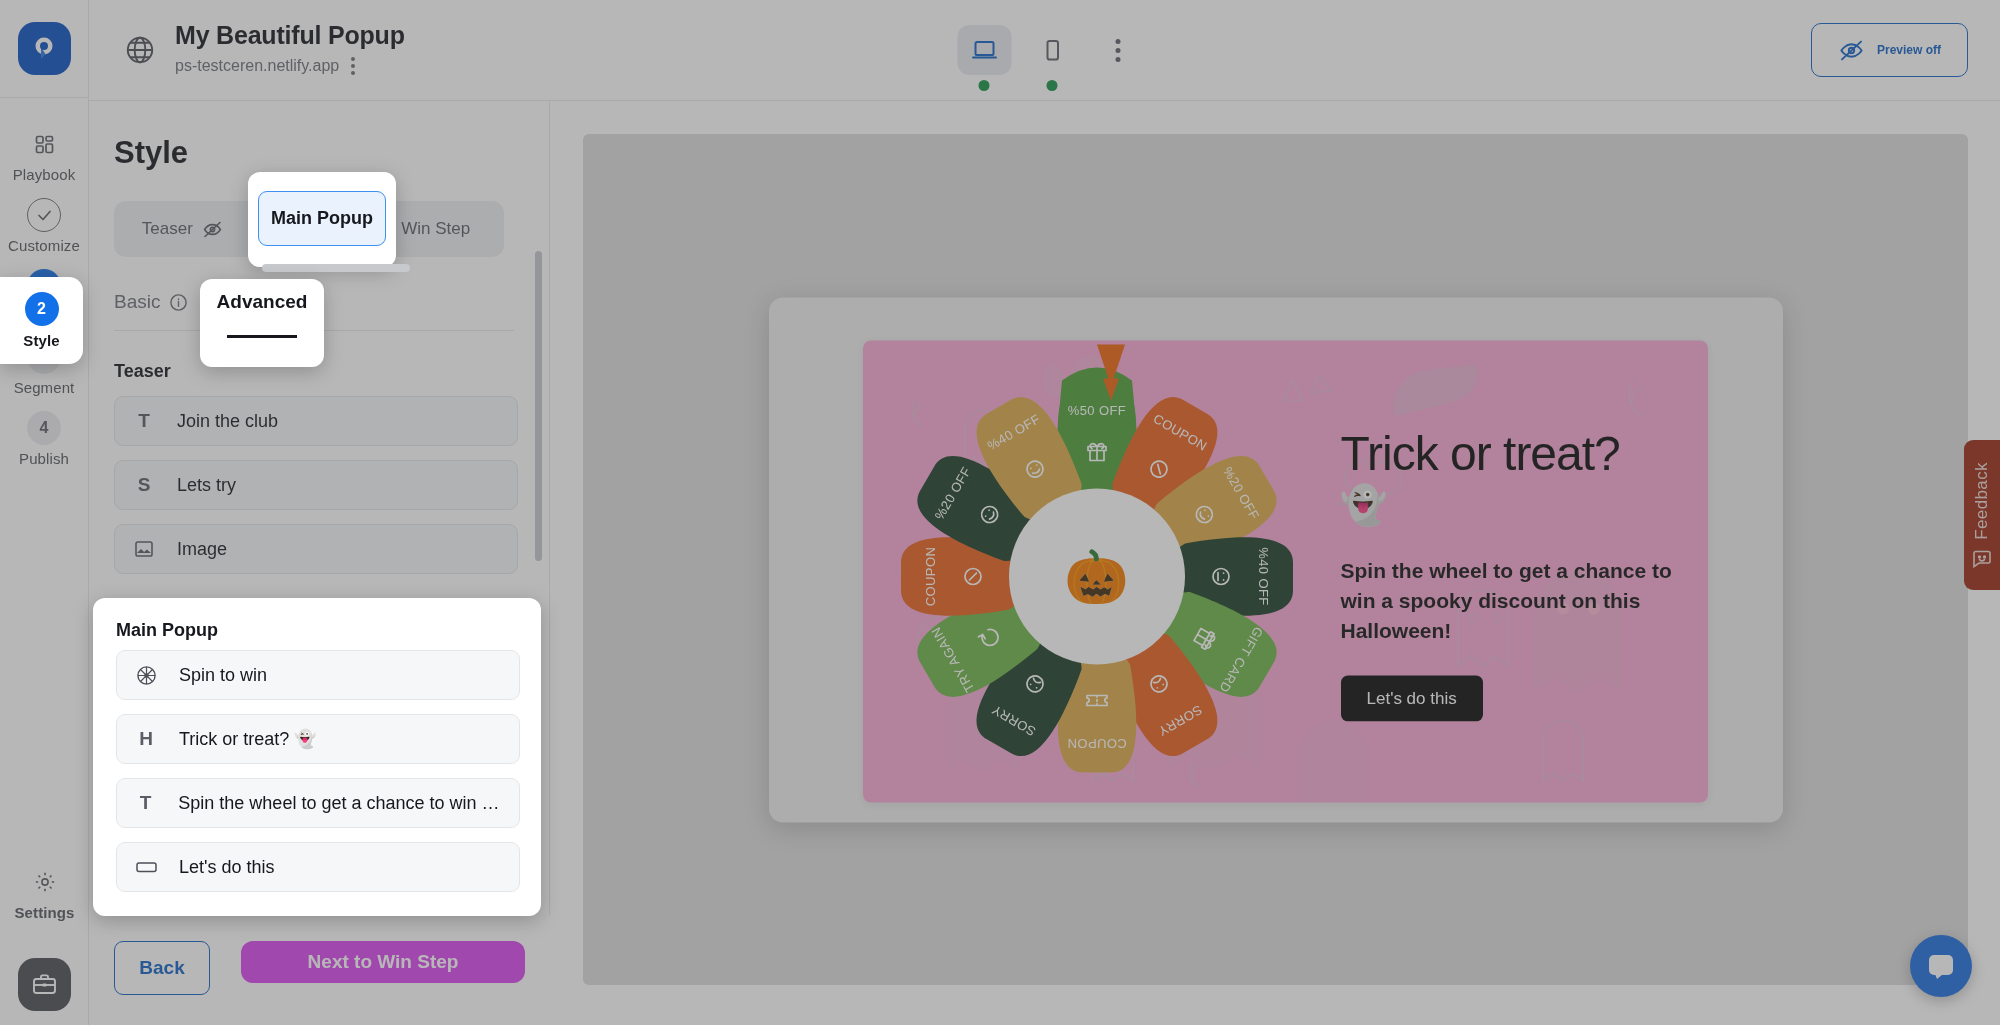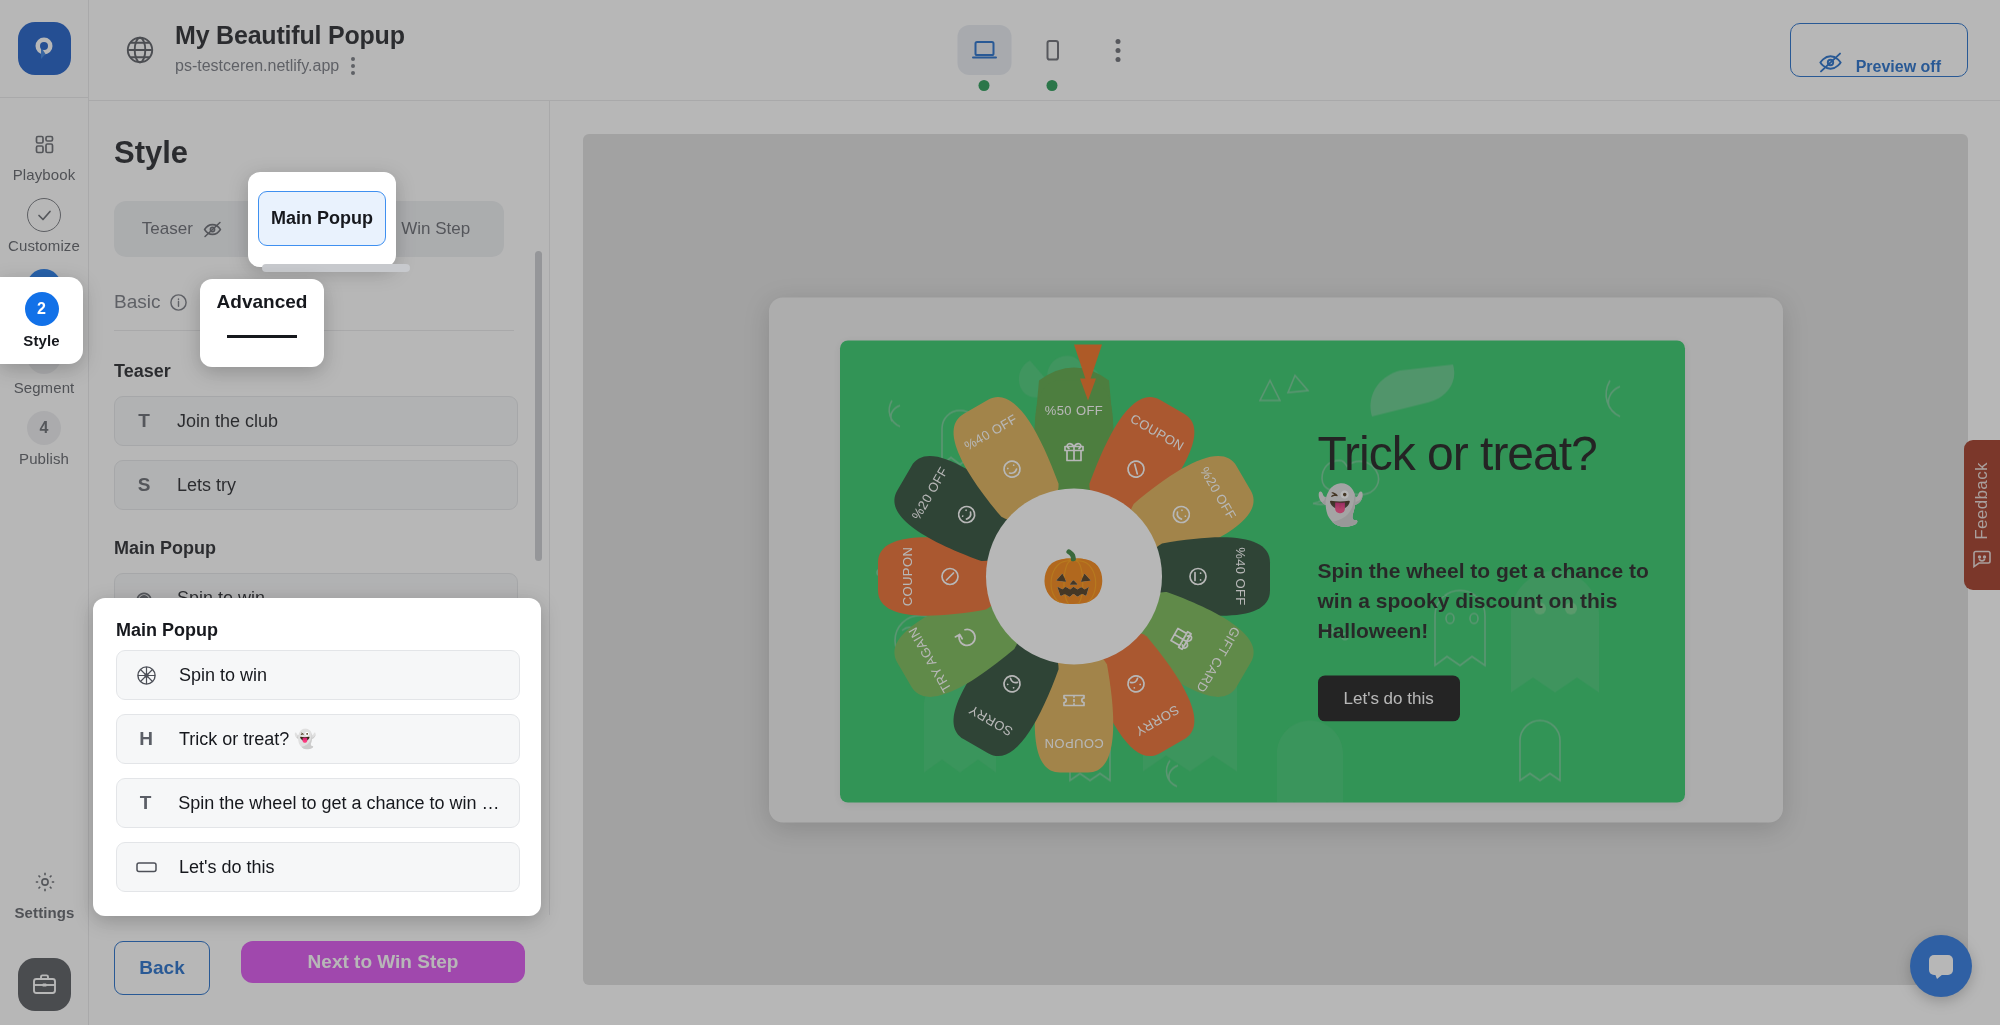--- a/index.html
+++ b/index.html
@@ -66,23 +66,23 @@
   .device-btn {
     width: 54px; height: 50px; border-radius: 12px; display:flex; flex-direction:column;
     align-items:center; justify-content:center; cursor:pointer; position: relative;
   }
   .device-btn.sel { background: #e6eaf1; }
   .dot-live { width: 11px; height: 11px; border-radius: 50%; background: #169349; position:absolute; bottom: -16px; }
   .kebab-h { display:flex; flex-direction:column; gap:4px; cursor:pointer; padding: 8px 12px; margin-left: 10px; }
   .kebab-h i { width: 5px; height: 5px; border-radius: 50%; background: #5f6269; }
 
   .preview-btn {
-    position: absolute; right: 32px; display: flex; align-items: flex-end; gap: 12px;
+    position: absolute; right: 32px; display: flex; align-items: center; gap: 12px;
     height: 54px; padding: 0 26px; border: 1.6px solid #1363c6; border-radius: 10px;
-    color: #1363c6; font-size: 16px; font-weight: 700; cursor: pointer; background: transparent;
+    color: #1363c6; font-size: 12px; font-weight: 700; cursor: pointer; background: transparent;
   }
 
   
   .panel {
     position: absolute; left: 89px; top: 101px; width: 461px; bottom: 0;
     background: #ffffff; border-right: 1px solid #e8e8ea;
   }
   .panel-title { margin: 34px 0 0 25px; font-size: 31px; font-weight: 700; color: #16181d; }
 
   .seg-tabs {
@@ -124,22 +124,22 @@
   .stage {
     position: absolute; left: 32px; top: 33px; right: 32px; bottom: 40px;
     background: #dcdcdc; border-radius: 6px;
   }
   .popup-frame {
     position: absolute; left: 50%; top: 50%; transform: translate(-50%,-50%);
     width: 1014px; height: 525px; background: #efefef; border-radius: 14px;
     box-shadow: 0 6px 26px rgba(0,0,0,.18);
   }
   .popup-inner {
-    position: absolute; left: 71px; top: 43px; width: 845px; height: 462px;
-    background: #22c55e; border-radius: 8px; overflow: hidden;
+    position: absolute; left: 94px; top: 43px; width: 845px; height: 462px;
+    background: #f9a8d4; border-radius: 8px; overflow: hidden;
     box-shadow: 0 2px 10px rgba(0,0,0,.08);
   }
   .halloween-bg { position:absolute; inset:0; opacity:.5; }
   .popup-close {
     position: absolute; right: -30px; top: 13px; width: 36px; height: 36px;
     display:flex; align-items:center; justify-content:center; cursor:pointer;
     font-size: 29px; color:#111; line-height:1;
   }
   .wheel-holder { position:absolute; left: 14px; top: -6px; width: 440px; height: 472px; }
   .popup-right { position:absolute; left: 478px; top: 88px; width: 350px; }
@@ -356,20 +356,29 @@
 
     <div class="group-title">Teaser</div>
     <div class="row-list">
       <div class="row-item">
         <span class="row-ico">T</span>
         <span class="row-text">Join the club</span>
       </div>
       <div class="row-item">
         <span class="row-ico">S</span>
         <span class="row-text">Lets try</span>
+      </div>
+      <div class="row-item">
+        <span class="row-ico">
+          <svg width="20" height="20" viewBox="0 0 20 20" fill="none" stroke="#5b5e66" stroke-width="1.6">
+            <rect x="2" y="3" width="16" height="14" rx="1.8"></rect>
+            <path d="M3 14l4-4 3.2 3 2.6-2.4L17 14" fill="#5b5e66" stroke="none"></path>
+          </svg>
+        </span>
+        <span class="row-text">Image</span>
       </div>
     </div>
 
     <div class="group-title" style="margin-top:28px">Main Popup</div>
     <div class="row-list">
       <div class="row-item">
         <span class="row-ico">◉</span>
         <span class="row-text">Spin to win</span>
       </div>
       <div class="row-item">

